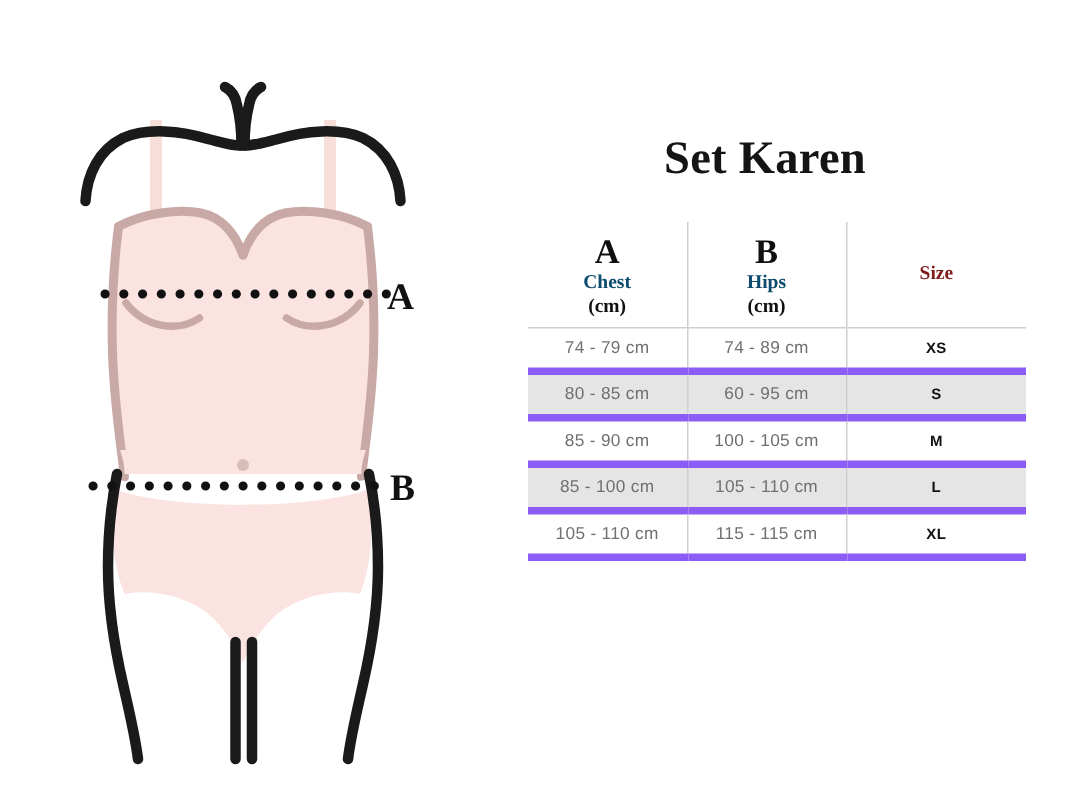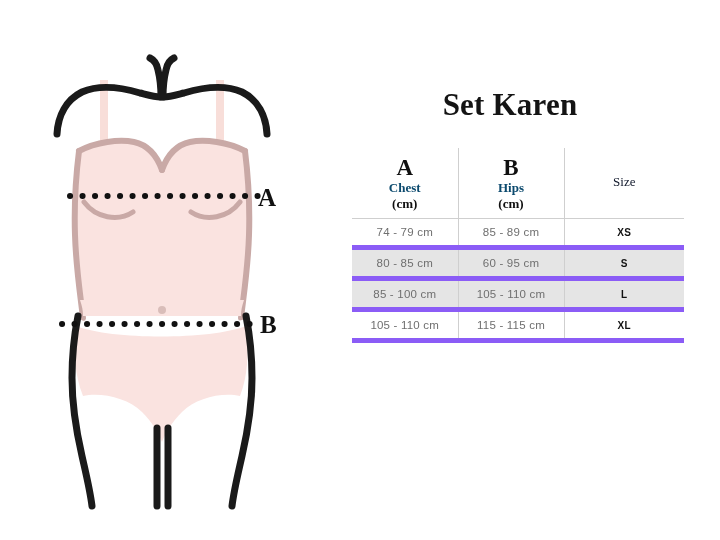--- a/index.html
+++ b/index.html
@@ -115,23 +115,23 @@
     display: block;
     font-family: "Liberation Serif", serif;
     font-weight: bold;
     font-size: 13px;
     color: #101010;
     line-height: 16px;
   }
   .hdr-plain {
     display: block;
     font-family: "Liberation Serif", serif;
-    font-weight: normal;
+    font-weight: bold;
     font-size: 13px;
-    color: #0f172a;
+    color: #7f1d1d;
     line-height: 16px;
     padding-bottom: 2px;
   }
 
   
   tbody tr {
     height: 26px;
   }
   tbody tr.alt {
     background: #e5e5e5;
@@ -286,28 +286,33 @@
               <span class="hdr-unit">(cm)</span>
             </th>
             <th class="divided">
               <span class="hdr-plain">Size</span>
             </th>
           </tr>
         </thead>
         <tbody id="size-table-body">
         <tr>
               <td>74 - 79 cm</td>
-              <td class="divided">85 - 89 cm</td>
+              <td class="divided">74 - 89 cm</td>
               <td class="divided size-cell">XS</td>
             </tr>
             <tr class="alt">
               <td>80 - 85 cm</td>
               <td class="divided">60 - 95 cm</td>
               <td class="divided size-cell">S</td>
             </tr>
+            <tr>
+              <td>85 - 90 cm</td>
+              <td class="divided">100 - 105 cm</td>
+              <td class="divided size-cell">M</td>
+            </tr>
             <tr class="alt">
               <td>85 - 100 cm</td>
               <td class="divided">105 - 110 cm</td>
               <td class="divided size-cell">L</td>
             </tr>
             <tr>
               <td>105 - 110 cm</td>
               <td class="divided">115 - 115 cm</td>
               <td class="divided size-cell">XL</td>
             </tr>

